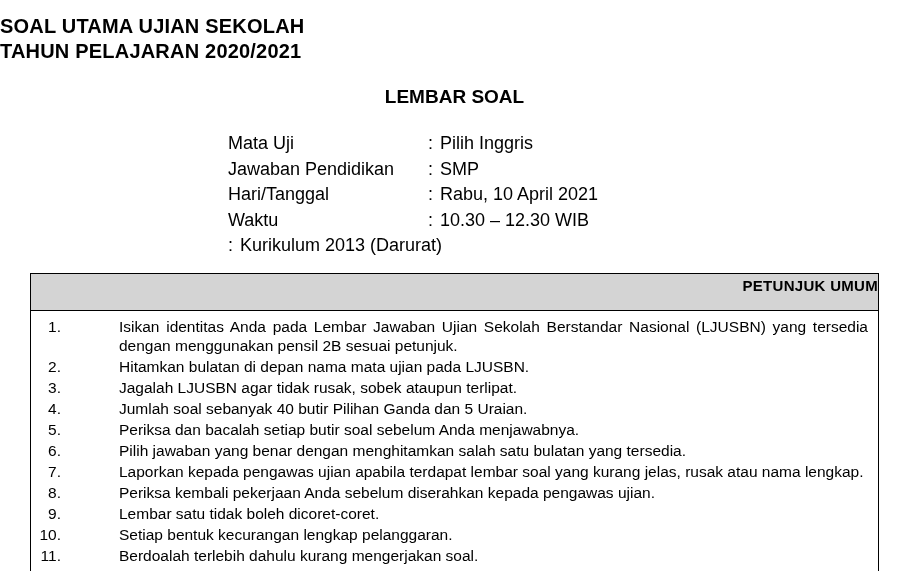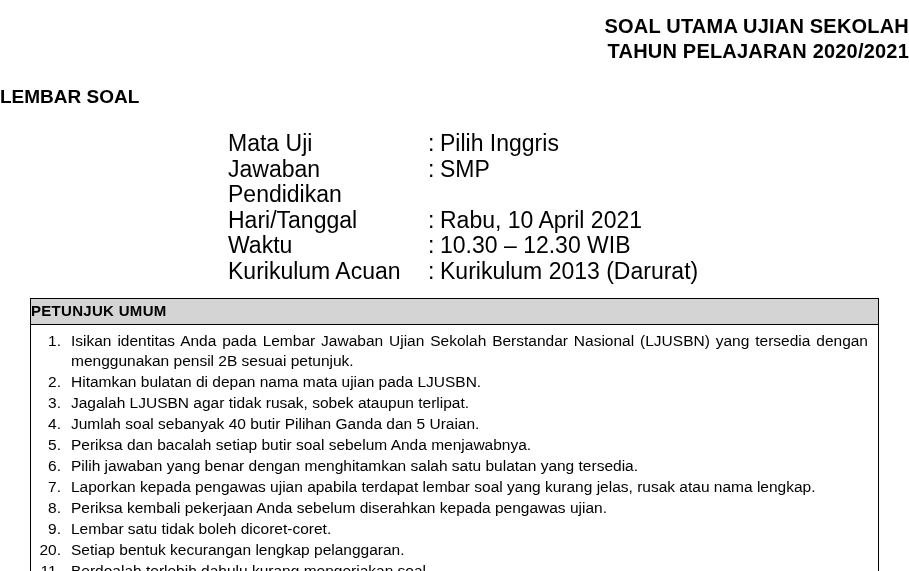--- a/index.html
+++ b/index.html
@@ -15,40 +15,40 @@
     overflow: hidden;
   }
   .page {
     width: 909px;
     height: 571px;
     position: relative;
     box-sizing: border-box;
     padding: 0;
   }
   .header {
-    text-align: right;
+    text-align: left;
     margin-top: 14px;
   }
   .header .line {
     font-size: 20px;
     font-weight: bold;
     line-height: 25px;
     letter-spacing: 0.2px;
   }
   .subtitle {
-    text-align: left;
+    text-align: center;
     font-size: 19px;
     font-weight: bold;
     margin-top: 21px;
     line-height: 24px;
   }
   .meta {
     margin-top: 22px;
     padding-left: 228px;
-    font-size: 23px;
+    font-size: 18px;
     line-height: 25.5px;
   }
   .meta-row {
     display: flex;
   }
   .meta-label {
     width: 200px;
     flex: 0 0 200px;
   }
   .meta-sep {
@@ -59,24 +59,24 @@
     flex: 1 1 auto;
   }
   .box {
     margin: 14px 30px 0 30px;
     border: 1px solid #000;
     box-sizing: border-box;
   }
   .box-title {
     background: #d4d4d4;
     border-bottom: 1px solid #000;
-    text-align: left;
+    text-align: right;
     font-size: 15px;
     font-weight: bold;
-    padding: 3px 0 5px 0;
+    padding: 3px 0 16px 0;
     letter-spacing: 0.3px;
   }
   .box-body {
     padding: 6px 10px 8px 8px;
   }
   ol.instructions {
     margin: 0;
     padding: 0;
     list-style: none;
   }
@@ -89,20 +89,21 @@
   ol.instructions li .num {
     flex: 0 0 32px;
     text-align: right;
     padding-right: 10px;
     box-sizing: border-box;
   }
   ol.instructions li .txt {
     flex: 1 1 auto;
     text-align: justify;
     text-justify: inter-word;
+    margin-left: 48px;
   }
 </style>
 </head>
 <body>
 
 <div class="page">
 
   <div class="header">
     <div class="line">SOAL UTAMA UJIAN SEKOLAH</div>
     <div class="line">TAHUN PELAJARAN 2020/2021</div>
@@ -125,21 +126,20 @@
       <span class="meta-label">Hari/Tanggal</span>
       <span class="meta-sep">:</span>
       <span class="meta-value">Rabu, 10 April 2021</span>
     </div>
     <div class="meta-row">
       <span class="meta-label">Waktu</span>
       <span class="meta-sep">:</span>
       <span class="meta-value">10.30 – 12.30 WIB</span>
     </div>
     <div class="meta-row">
-      <span class="meta-label">Kurikulum Acuan</span>
       <span class="meta-sep">:</span>
       <span class="meta-value">Kurikulum 2013 (Darurat)</span>
     </div>
   </div>
 
   <div class="box">
     <div class="box-title">PETUNJUK UMUM</div>
     <div class="box-body">
       <ol class="instructions">
         <li>
@@ -172,21 +172,21 @@
         </li>
         <li>
           <span class="num">8.</span>
           <span class="txt">Periksa kembali pekerjaan Anda sebelum diserahkan kepada pengawas ujian.</span>
         </li>
         <li>
           <span class="num">9.</span>
           <span class="txt">Lembar satu tidak boleh dicoret-coret.</span>
         </li>
         <li>
-          <span class="num">20.</span>
+          <span class="num">10.</span>
           <span class="txt">Setiap bentuk kecurangan lengkap pelanggaran.</span>
         </li>
         <li>
           <span class="num">11.</span>
           <span class="txt">Berdoalah terlebih dahulu  kurang mengerjakan soal.</span>
         </li>
       </ol>
     </div>
   </div>
 

